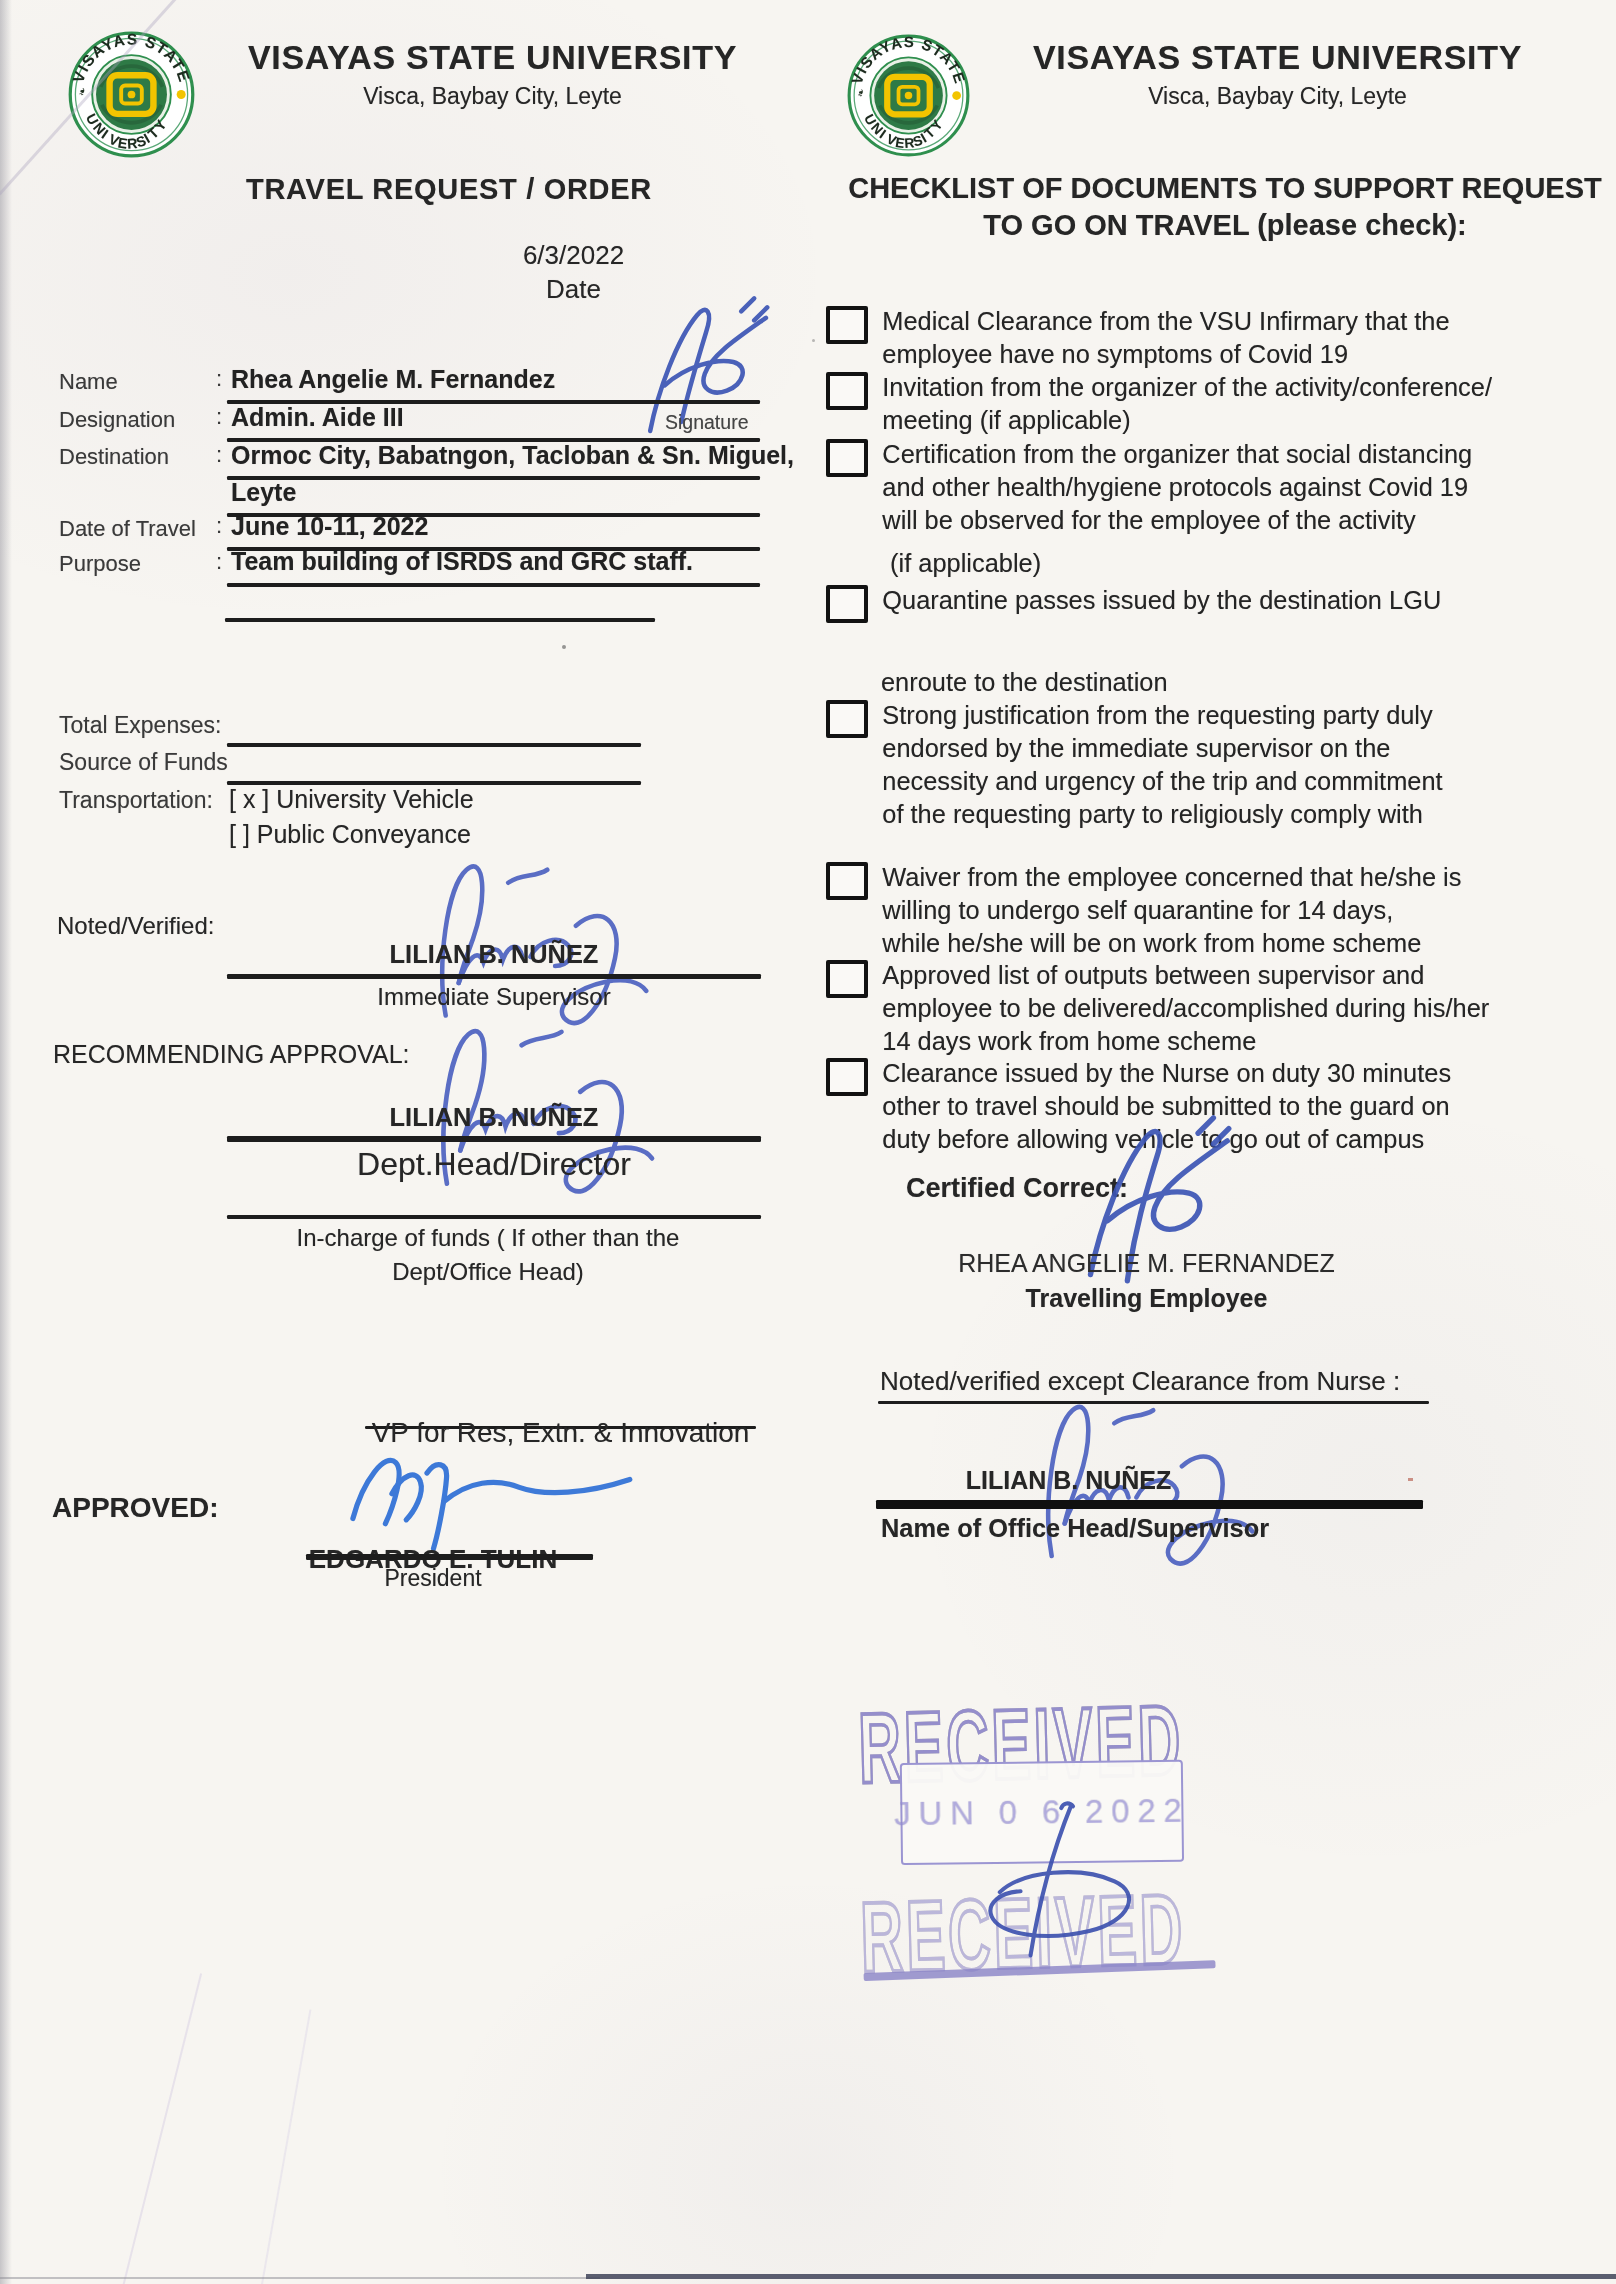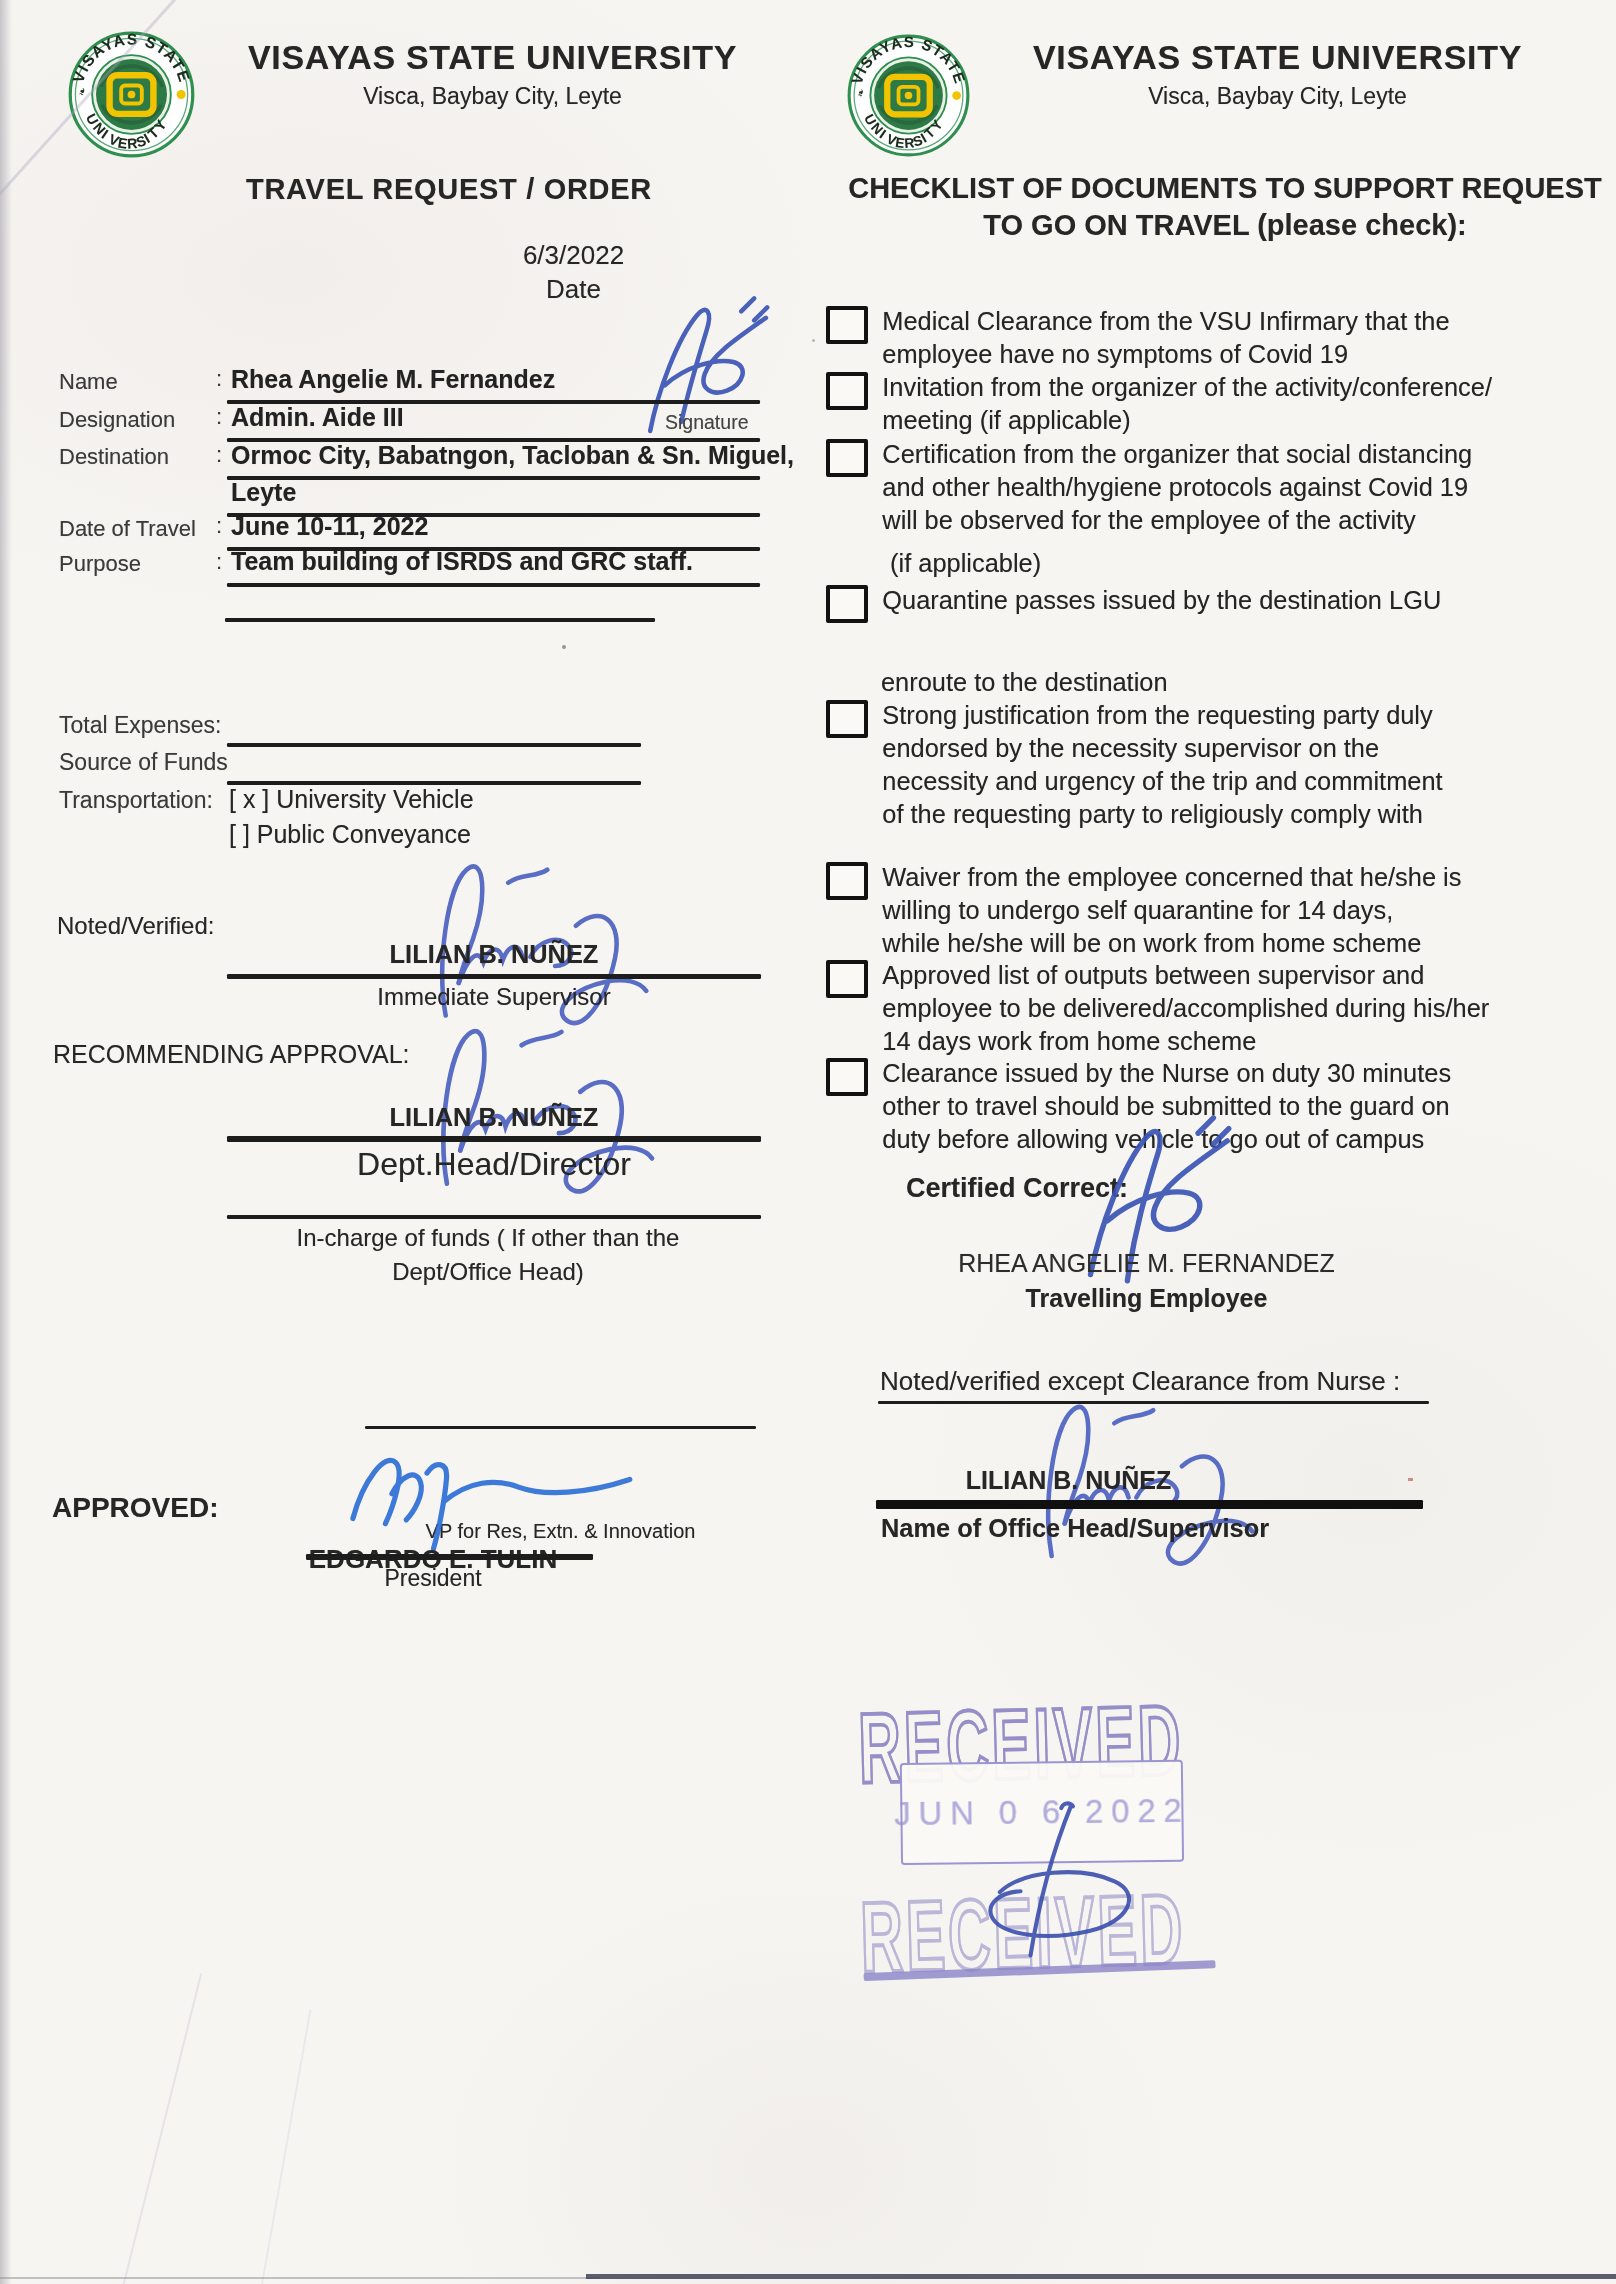--- a/index.html
+++ b/index.html
@@ -150,21 +150,21 @@
 
   <div class="t c b" style="left:227px;top:1103px;width:534px;font-size:25.4px;">LILIAN B. NUÑEZ</div>
   <div class="ln" style="left:227px;top:1136px;width:534px;height:5.9px;"></div>
   <div class="t c" style="left:227px;top:1146px;width:534px;font-size:32px;">Dept.Head/Director</div>
 
   <div class="ln" style="left:227px;top:1215px;width:534px;"></div>
   <div class="t c" style="left:195px;top:1224px;width:586px;font-size:24px;">In-charge of  funds ( If other than the</div>
   <div class="t c" style="left:195px;top:1258px;width:586px;font-size:24px;">Dept/Office Head)</div>
 
   <div class="ln" style="left:365px;top:1426px;width:391px;height:3.3px;"></div>
-  <div class="t c" style="left:352px;top:1520px;width:417px;font-size:20px;">VP for Res, Extn. &amp; Innovation</div>
+  <div class="t c" style="left:352px;top:1417px;width:417px;font-size:28px;">VP for Res, Extn. &amp; Innovation</div>
 
   <div class="t b" style="left:52px;top:1492px;font-size:28px;">APPROVED:</div>
 
   <svg class="svgabs" style="left:329px;top:1434px;" width="326" height="117" viewBox="0 0 500 180">
     <g fill="none" stroke="#2e6fd6" stroke-width="8" stroke-linecap="round" opacity=".92">
       <path d="M36,130 C52,70 86,28 102,44 C116,58 98,112 86,138"></path>
       <path d="M96,92 C112,62 134,54 140,74 C146,92 130,120 118,132"></path>
       <path d="M150,60 C164,40 182,44 180,68 C178,96 168,150 160,176"></path>
       <path d="M176,104 C214,72 256,68 292,82 C330,96 396,92 462,70"></path>
     </g>
@@ -248,21 +248,21 @@
   <div class="ck orphan" style="top:666px;">
     <div class="ck-lines">
       <div>enroute to the destination</div>
     </div>
   </div>
 
   <div class="ck" style="top:699px;">
     <span class="cb"></span>
     <div class="ck-lines">
       <div>Strong justification from the requesting party duly</div>
-      <div>endorsed by the necessity supervisor on the</div>
+      <div>endorsed by the immediate supervisor on the</div>
       <div>necessity and urgency of the trip and commitment</div>
       <div>of the requesting party to religiously comply with</div>
     </div>
   </div>
 
   <div class="ck" style="top:861px;">
     <span class="cb"></span>
     <div class="ck-lines">
       <div>Waiver from the employee concerned that he/she is</div>
       <div>willing to undergo self quarantine for 14 days,</div>

